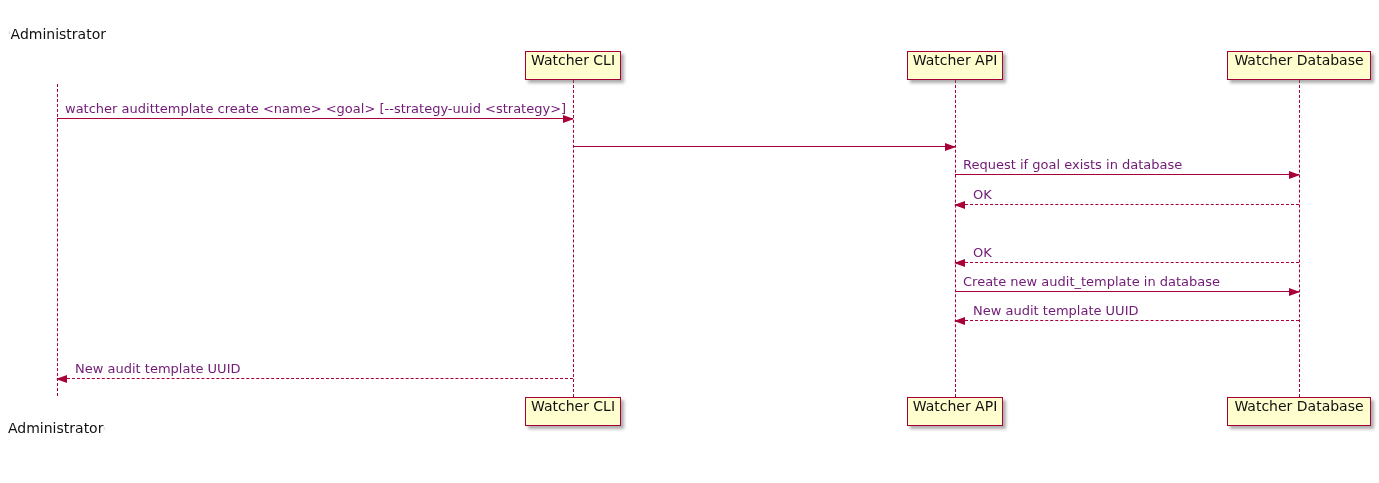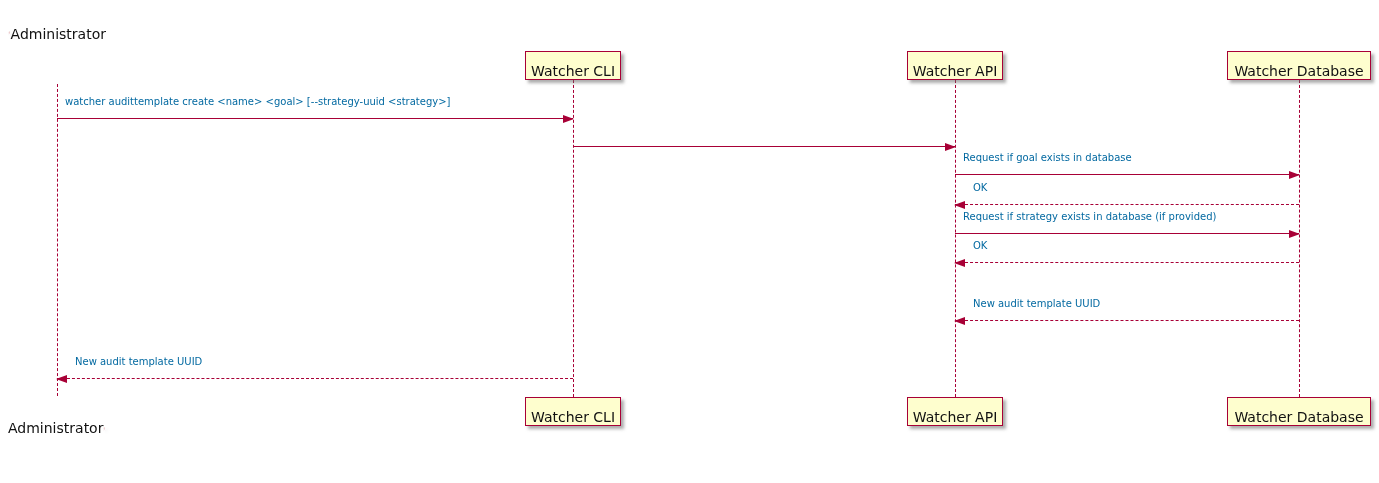--- a/index.html
+++ b/index.html
@@ -22,21 +22,21 @@
     border-left: 1px dashed #A80036;
   }
   
   .pbox {
     position: absolute;
     height: 29px;
     background: #FEFECE;
     border: 1.5px solid #A80036;
     box-shadow: 3px 3px 3px rgba(105,105,105,0.55);
     display: flex;
-    align-items: flex-end;
+    align-items: flex-start;
     justify-content: center;
     font-size: 14px;
     color: #111111;
     white-space: nowrap;
   }
   
   .actor {
     position: absolute;
     display: flex;
     flex-direction: row;
@@ -50,23 +50,23 @@
     margin-top: 2px;
   }
   .actor.bottom .actor-label { margin-top: 0; margin-bottom: 2px; }
   
   .message {
     position: absolute;
     height: 22px;
   }
   .msg-label {
     position: absolute;
-    bottom: 12px;
-    font-size: 10px;
-    color: #0369a1;
+    bottom: 3px;
+    font-size: 13px;
+    color: #701a75;
     white-space: nowrap;
   }
   .message.ltr .msg-label { left: 8px; }
   .message.rtl .msg-label { left: 18px; }
   .msg-line {
     position: absolute;
     left: 0; right: 0; bottom: 0;
     height: 0;
   }
   .msg-line.solid  { border-top: 1px solid #A80036; }
@@ -158,34 +158,34 @@
       </div>
   </div>
 
   <div class="message rtl" style="left:955px; top:183px; width:344px;">
     <div class="msg-label">OK</div>
     <div class="msg-line dashed">
         <div class="arrowhead west"></div>
       </div>
   </div>
 
-  <div class="message ltr" style="left:955px; top:212px; width:344px;">
-    <div class="msg-label">Request if strategy exists in database (if provided)</div>
-    <div class="msg-line solid">
-        <div class="arrowhead east"></div>
-      </div>
-  </div>
 
   <div class="message rtl" style="left:955px; top:241px; width:344px;">
     <div class="msg-label">OK</div>
     <div class="msg-line dashed">
         <div class="arrowhead west"></div>
       </div>
   </div>
 
+  <div class="message ltr" style="left:955px; top:270px; width:344px;">
+    <div class="msg-label">Create new audit_template in database</div>
+    <div class="msg-line solid">
+        <div class="arrowhead east"></div>
+      </div>
+  </div>
 
   <div class="message rtl" style="left:955px; top:299px; width:344px;">
     <div class="msg-label">New audit template UUID</div>
     <div class="msg-line dashed">
         <div class="arrowhead west"></div>
       </div>
   </div>
 
 
   <div class="message rtl" style="left:57px; top:357px; width:516px;">

